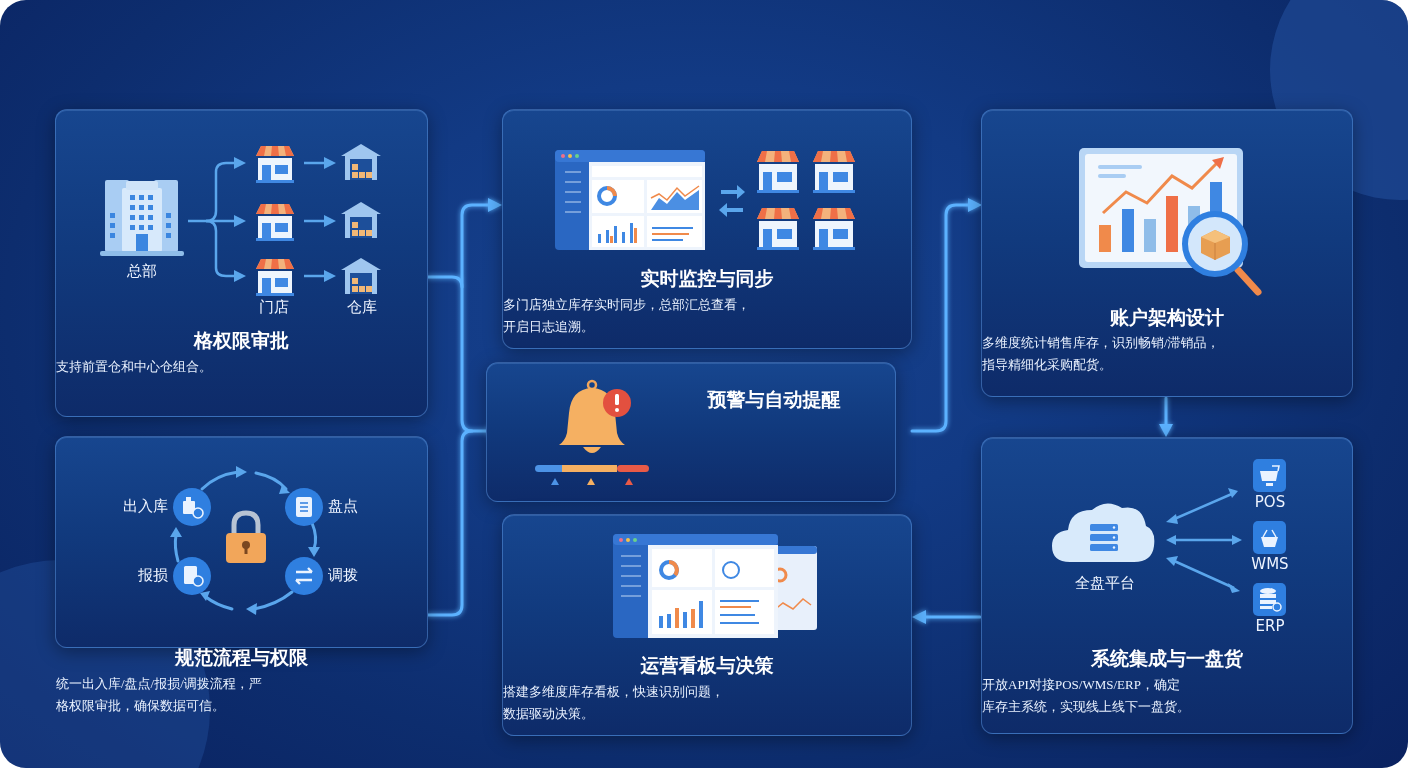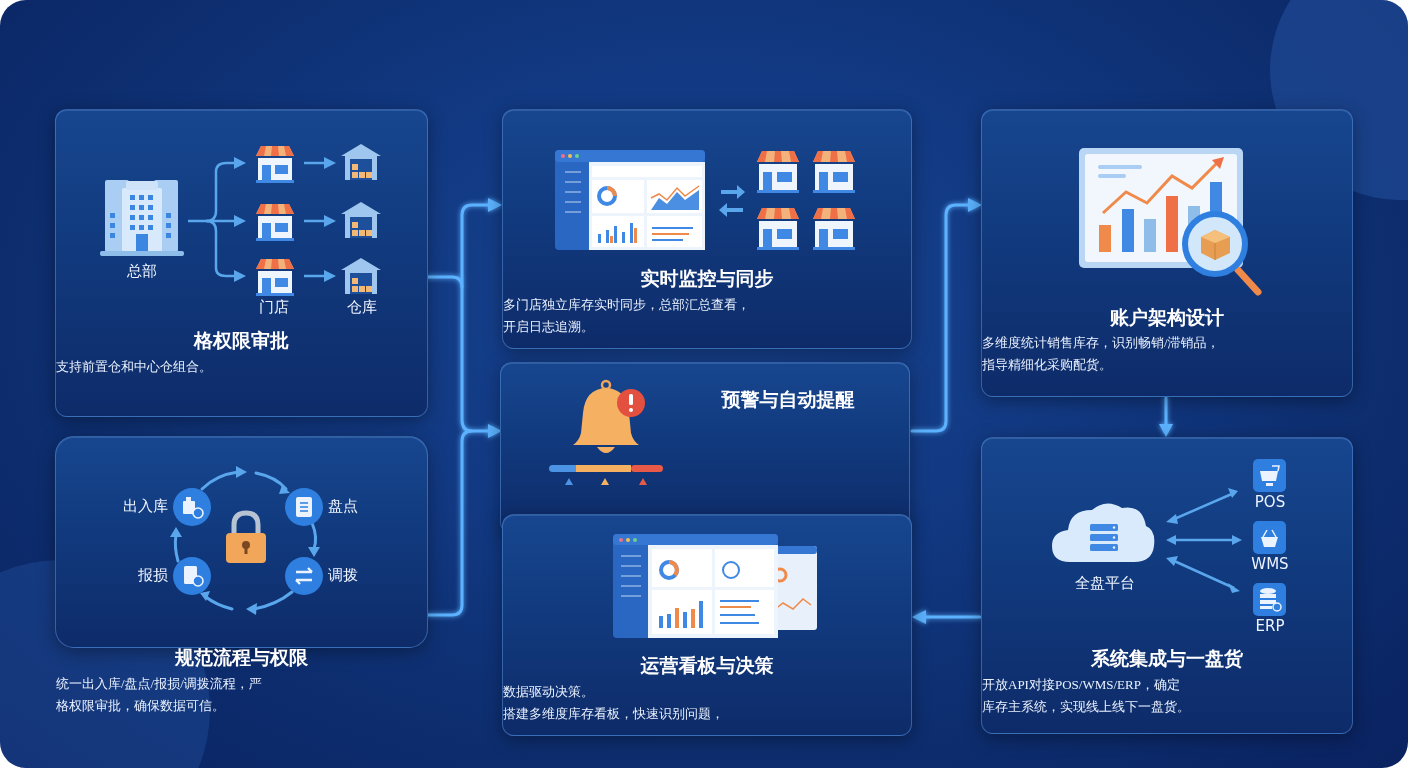--- a/index.html
+++ b/index.html
@@ -193,21 +193,21 @@
     </svg>
     <div class="lbl" style="left:60px; top:152px; width:52px;">总部</div>
     <div class="lbl" style="left:192px; top:188px; width:52px;">门店</div>
     <div class="lbl" style="left:280px; top:188px; width:52px;">仓库</div>
     <div class="card-title" style="top:218px;">格权限审批</div>
     <div class="card-desc" style="top:246px;">
       <span>支持前置仓和中心仓组合。</span>
     </div>
   </div>
 
-  <div class="card" style="left:55px; top:436px; width:373px; height:212px;border-radius:19px;">
+  <div class="card" style="left:55px; top:436px; width:373px; height:212px;">
     <svg style="left:0; top:0; width:373px; height:298px;" viewBox="0 0 373 298">
       <g stroke="#5aa6ec" stroke-width="3" fill="none" stroke-linecap="round">
         <path d="M146 52 Q160 38 182 35"></path>
         <path d="M200 36 Q220 40 230 52"></path>
         <path d="M256 86 Q262 100 258 112"></path>
         <path d="M236 155 Q220 168 198 172"></path>
         <path d="M176 172 Q160 168 150 160"></path>
         <path d="M122 124 Q118 110 120 98"></path>
       </g>
       <g fill="#5aa6ec">
@@ -341,21 +341,21 @@
         </g>
       </g>
     </svg>
     <div class="card-title" style="top:156px;">实时监控与同步</div>
     <div class="card-desc" style="top:184px;">
       <span>多门店独立库存实时同步，总部汇总查看，</span>
       <span>开启日志追溯。</span>
     </div>
   </div>
 
-  <div class="card" style="left:500px; top:362px; width:410px; height:172px;">
+  <div class="card" style="left:486px; top:362px; width:410px; height:140px;">
     <svg style="left:0; top:0; width:410px; height:140px;" viewBox="0 0 410 140">
       <g>
         <circle cx="105" cy="22" r="4" fill="none" stroke="#f2a65a" stroke-width="2.5"></circle>
         <path d="M105 25 Q84 26 82 50 L80 70 Q78 78 72 82 L138 82 Q132 78 130 70 L128 50 Q126 26 105 25 Z" fill="#f5b062"></path>
         <path d="M96 84 Q105 96 114 84 Z" fill="#f5b062"></path>
       </g>
       <g>
         <circle cx="130" cy="40" r="14" fill="#e3503f"></circle>
         <rect x="128" y="31" width="4" height="11" rx="1.5" fill="#ffffff"></rect>
         <circle cx="130" cy="47" r="2" fill="#ffffff"></circle>
@@ -408,22 +408,22 @@
         <g stroke-width="2">
             <path d="M217 86 L256 86" stroke="#3f88e3"></path>
             <path d="M217 92 L248 92" stroke="#f08a4b"></path>
             <path d="M217 100 L252 100" stroke="#3f88e3"></path>
             <path d="M217 108 L256 108" stroke="#3f88e3"></path>
           </g>
       </g>
     </svg>
     <div class="card-title" style="top:138px;">运营看板与决策</div>
     <div class="card-desc" style="top:166px;">
+      <span>搭建多维度库存看板，快速识别问题，</span>
       <span>数据驱动决策。</span>
-      <span>搭建多维度库存看板，快速识别问题，</span>
     </div>
   </div>
 
   <div class="card" style="left:981px; top:109px; width:372px; height:288px;">
     <svg style="left:0; top:0; width:372px; height:288px;" viewBox="0 0 372 288">
       <g>
         <rect x="97" y="38" width="164" height="120" rx="5" fill="#b9d6f5"></rect>
         <rect x="103" y="44" width="152" height="108" rx="3" fill="#f2f7fd"></rect>
         <rect x="116" y="55" width="44" height="4" rx="2" fill="#a9cdf3"></rect>
         <rect x="116" y="64" width="28" height="4" rx="2" fill="#a9cdf3"></rect>

